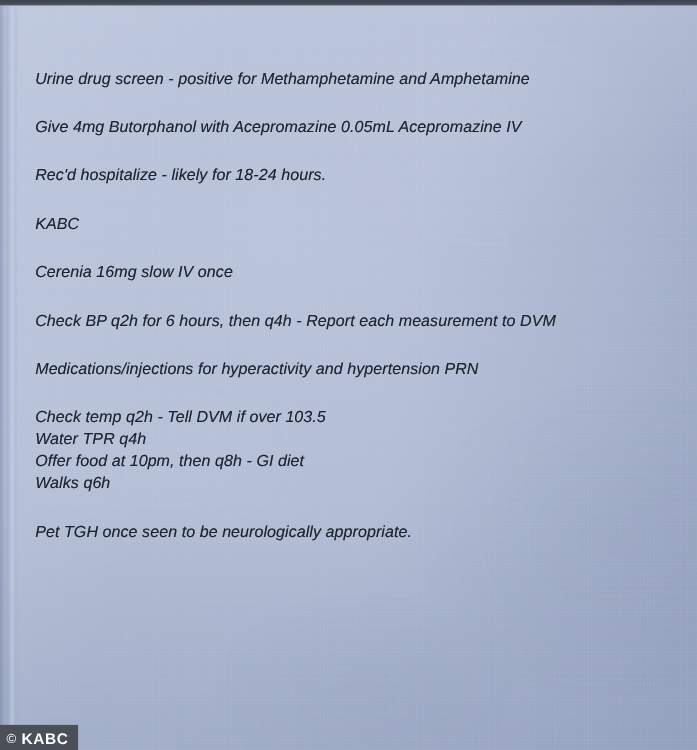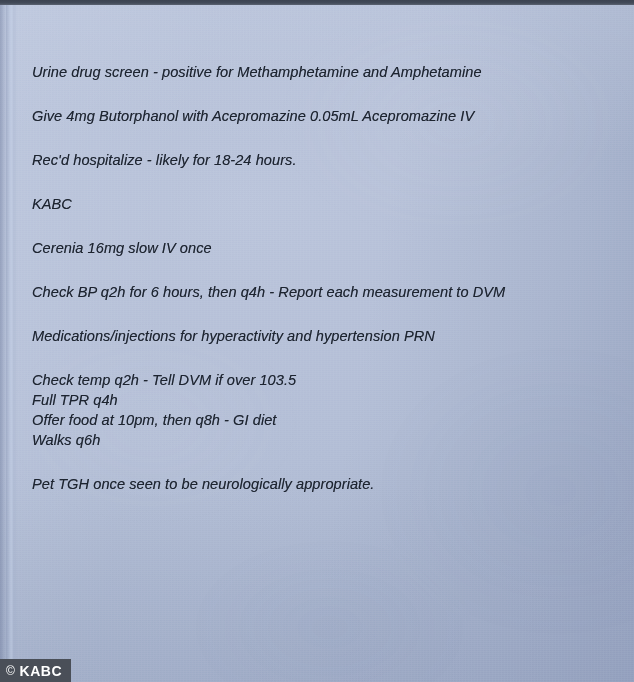--- a/index.html
+++ b/index.html
@@ -197,21 +197,21 @@
     <div class="block">
       <div class="line">Check BP q2h for 6 hours, then q4h - Report each measurement to DVM</div>
     </div>
 
     <div class="block">
       <div class="line">Medications/injections for hyperactivity and hypertension PRN</div>
     </div>
 
     <div class="block">
       <div class="line">Check temp q2h - Tell DVM if over 103.5</div>
-      <div class="line">Full TPR q4h</div>
+      <div class="line">Water TPR q4h</div>
       <div class="line">Offer food at 10pm, then q8h - GI diet</div>
       <div class="line">Walks q6h</div>
     </div>
 
     <div class="block">
       <div class="line">Pet TGH once seen to be neurologically appropriate.</div>
     </div>
 
   </div>
 

